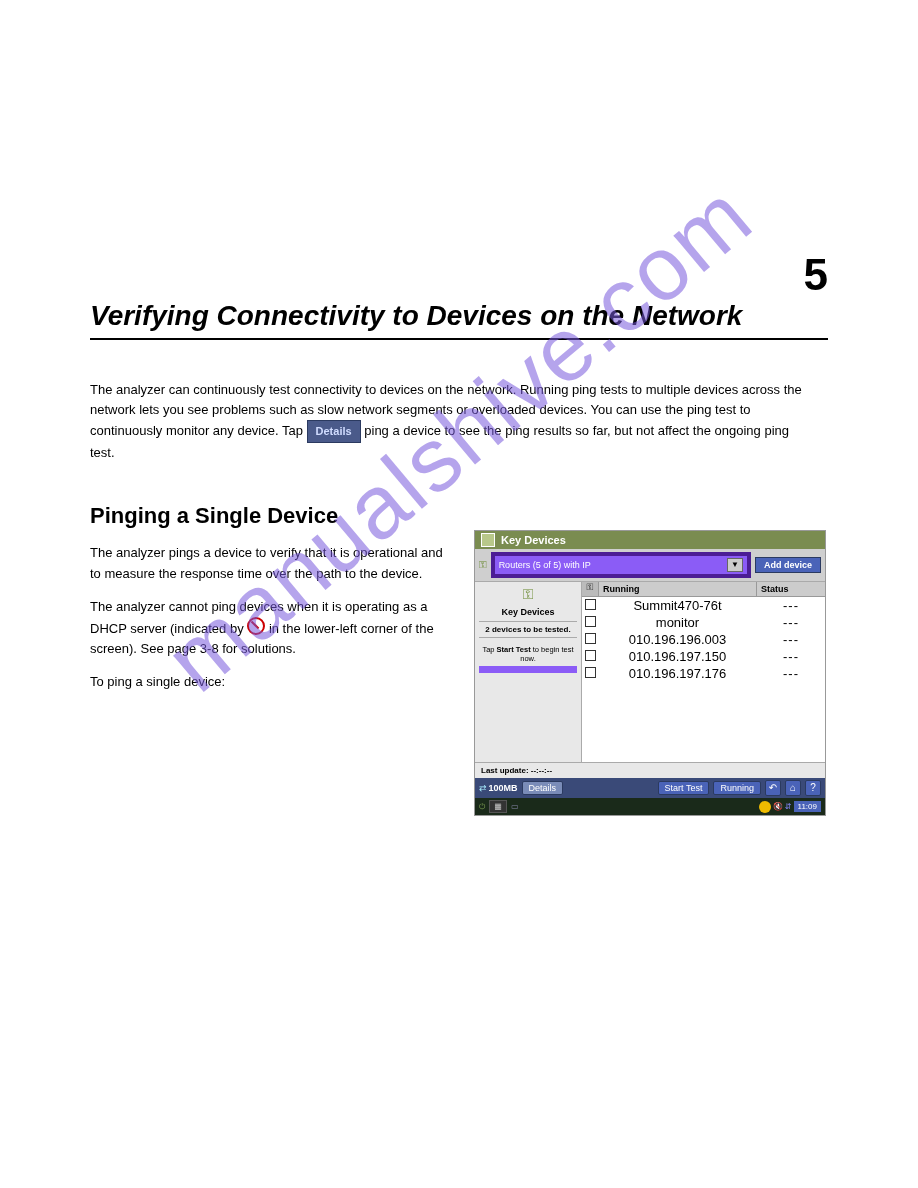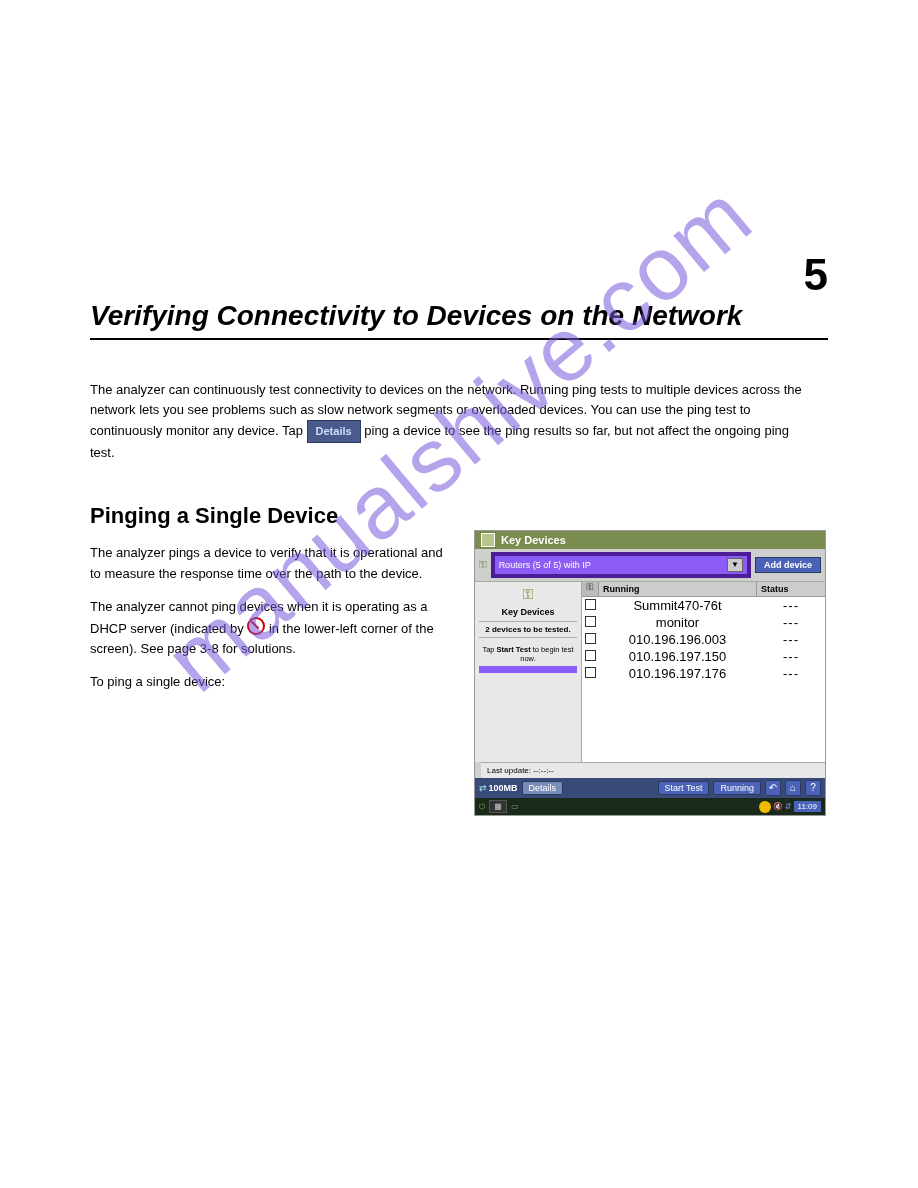--- a/index.html
+++ b/index.html
@@ -34,21 +34,21 @@
 .devlist { flex:1; background:#fff;}
 .devhead { display:flex; background:#ccc; border-bottom:1px solid #999; font-size:9px;}
 .devhead .col1 { width:16px; border-right:1px solid #999; background:#bbb; text-align:center;}
 .devhead .col2 { flex:1; padding:2px 4px; border-right:1px solid #999; font-weight:bold;}
 .devhead .col3 { width:60px; padding:2px 4px; font-weight:bold;}
 .devrow { display:flex; font-size:13px; padding:1px 0;text-align:center;}
 .devrow .c1 { width:16px; text-align:center;}
 .devrow .c2 { flex:1; padding:0 4px;}
 .devrow .c3 { width:60px; padding:0 4px; letter-spacing:1px;}
 .chk { display:inline-block; width:9px; height:9px; border:1px solid #333; background:#fff;}
-.last-update { font-size:8px; font-weight:normal; padding:3px 6px; background:#e8e8e8; border-top:1px solid #aaa;margin-left:6px;}
+.last-update { font-size:8px; font-weight:bold; padding:3px 6px; background:#e8e8e8; border-top:1px solid #aaa;}
 .bottombar { background:#3a4a78; display:flex; align-items:center; padding:2px 4px; gap:4px;}
 .bb-btn { background:#4a63b8; color:white; border:1px solid #2b3a60; padding:1px 6px; font-size:9px; border-radius:2px;}
 .bb-btn.light { background:#7a8cb8;}
 .bb-pill { background:#3a4a78; color:white; display:flex; align-items:center; gap:2px; font-size:9px;}
 .bb-spacer { flex:1;}
 .bb-icon { width:14px; height:14px; background:#4a63b8; border:1px solid #2b3a60; color:white; font-size:10px; text-align:center; line-height:14px; border-radius:2px;}
 .taskbar { background:#1a2a1a; display:flex; align-items:center; justify-content:space-between; padding:2px 4px; font-size:8px; color:#ccc;}
 .tb-left { display:flex; gap:4px; align-items:center;}
 .tb-right { display:flex; gap:2px; align-items:center;}
 .tb-key { background:#333; padding:1px 4px; border:1px solid #555;}

